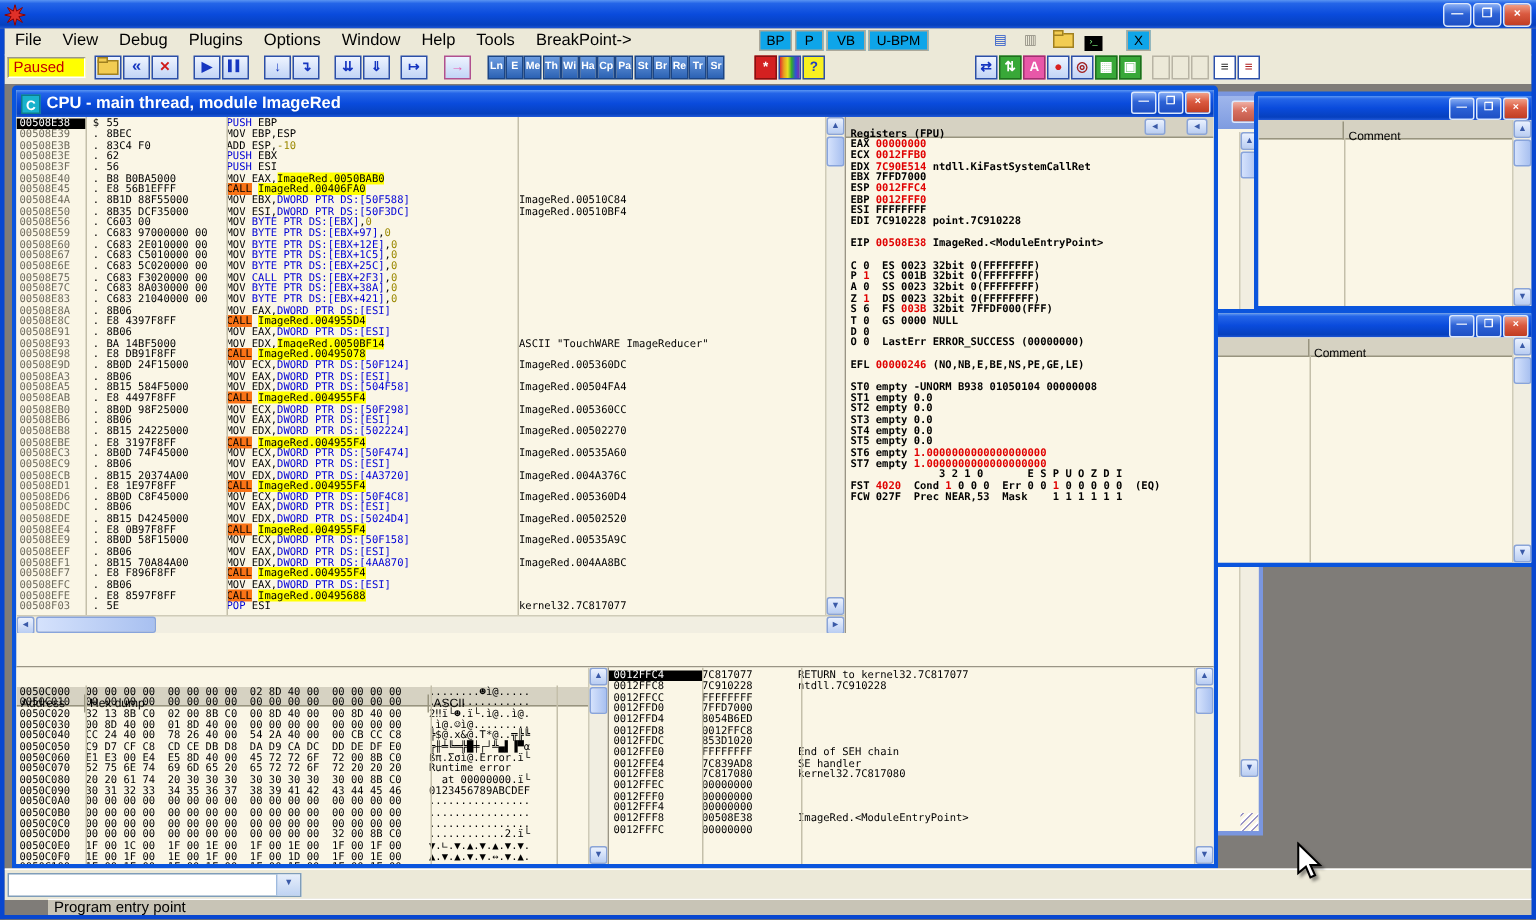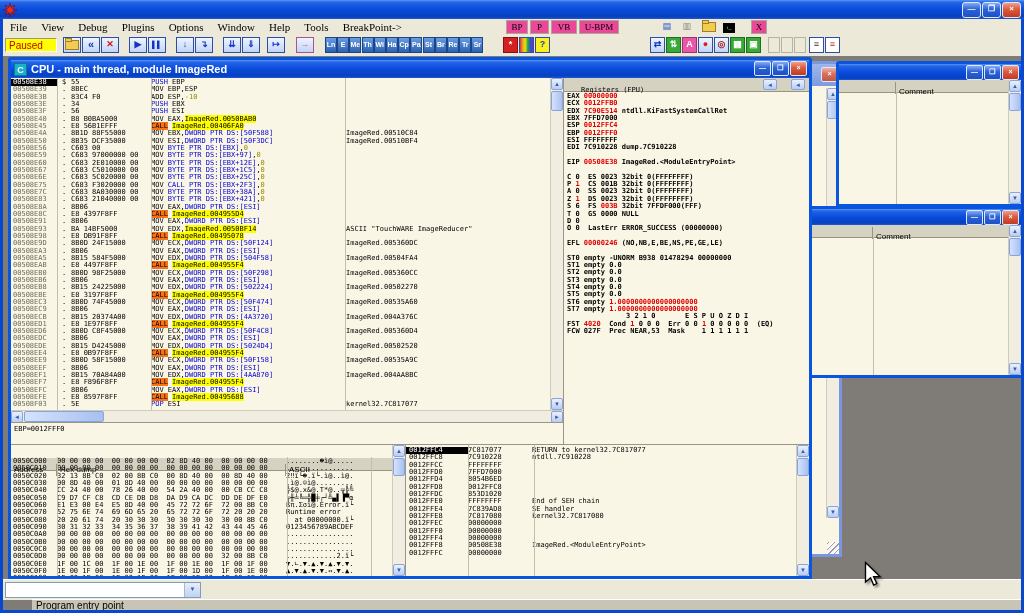--- a/index.html
+++ b/index.html
@@ -9,24 +9,24 @@
   
   .titlebar{position:absolute;left:0;top:0;width:1024px;height:19px;
     background:linear-gradient(180deg,#5A95F2 0%,#2465E8 12%,#0A4BDC 50%,#0640BE 88%,#2058D8 100%);
     display:flex;align-items:center;padding-left:3px;box-sizing:border-box;}
   .winbtns{position:absolute;right:3px;top:2px;display:flex;}
   .win-btn{width:17px;height:14px;margin-left:1px;border:1px solid #DCE8FC;border-radius:3px;
     background:linear-gradient(#86ACF4,#2C62D6 45%,#1E4FC4);color:#fff;font-size:8px;line-height:12px;
     text-align:center;font-weight:bold;}
   .win-btn.red{background:linear-gradient(#F0A088,#DA5A40 45%,#C03C22);}
   .menubar{position:absolute;left:3px;top:19px;width:1018px;height:17px;background:#ECE9D8;
-    border-bottom:1px solid #D8D4C4;font-size:11px;font-family:Liberation Serif, serif;}
+    border-bottom:1px solid #D8D4C4;font-size:11px;}
   .menu-item{display:inline-block;padding:2px 7px 0 7px;color:#000;}
   .pbtn{position:absolute;top:1px;height:14px;box-sizing:border-box;border:1px solid #ACA899;
-    background:#ec4899;font-size:9px;line-height:12px;text-align:center;color:#000;}
+    background:#0ea5e9;font-size:9px;line-height:12px;text-align:center;color:#000;}
   .pico{position:absolute;top:1px;width:16px;height:14px;text-align:center;font-size:9px;line-height:13px;}
   .toolbar{position:absolute;left:3px;top:36px;width:1018px;height:20px;background:#ECE9D8;}
   .paused{position:absolute;left:2px;top:2px;width:52px;height:14px;background:#FFFF00;color:#C40000;
     border:1px solid #9A968A;border-right-color:#fff;border-bottom-color:#fff;font-size:10px;line-height:13px;padding-left:3px;box-sizing:border-box;}
   .tico{position:absolute;top:1px;width:18px;height:16px;box-sizing:border-box;border:1px solid #2B4FA8;
     background:linear-gradient(#EEF4FF,#C2D4F6);color:#1535C0;font-weight:bold;font-size:9px;line-height:13px;text-align:center;}
   .lbtn{position:absolute;top:1px;width:12px;height:16px;box-sizing:border-box;border:1px solid #1B4585;
     background:linear-gradient(#6C9CE0,#2B62B4);color:#fff;font-weight:bold;font-size:7px;line-height:13px;text-align:center;}
   .edge{position:absolute;background:#0847D0;z-index:40;}
   
@@ -211,21 +211,21 @@
         <div class="sm-btn red">×</div>
       </div>
     </div>
     <div style="position:relative;width:798px;height:498px;background:#FAF6E6;">
 
       <div class="pane" style="left:0;top:0;width:552px;height:344px;border-right:1px solid #9A9586;">
         <div id="disasm-rows" style="position:absolute;left:0;top:1px;right:12px;">
             <div class="drow mono"><span class="c-addr selrow">00508E38</span><span class="c-pre">$</span><span class="c-bytes">55</span><span class="c-insn"><span class="tkb">PUSH</span><span class="tkk"> EBP</span></span><span class="c-cmt"></span></div>
             <div class="drow mono"><span class="c-addr">00508E39</span><span class="c-pre">.</span><span class="c-bytes">8BEC</span><span class="c-insn"><span class="tkk">MOV EBP,ESP</span></span><span class="c-cmt"></span></div>
             <div class="drow mono"><span class="c-addr">00508E3B</span><span class="c-pre">.</span><span class="c-bytes">83C4 F0</span><span class="c-insn"><span class="tkk">ADD ESP,</span><span class="tkn">-10</span></span><span class="c-cmt"></span></div>
-            <div class="drow mono"><span class="c-addr">00508E3E</span><span class="c-pre">.</span><span class="c-bytes">34</span><span class="c-insn"><span class="tkb">PUSH</span><span class="tkk"> EBX</span></span><span class="c-cmt"></span></div>
+            <div class="drow mono"><span class="c-addr">00508E3E</span><span class="c-pre">.</span><span class="c-bytes">62</span><span class="c-insn"><span class="tkb">PUSH</span><span class="tkk"> EBX</span></span><span class="c-cmt"></span></div>
             <div class="drow mono"><span class="c-addr">00508E3F</span><span class="c-pre">.</span><span class="c-bytes">56</span><span class="c-insn"><span class="tkb">PUSH</span><span class="tkk"> ESI</span></span><span class="c-cmt"></span></div>
             <div class="drow mono"><span class="c-addr">00508E40</span><span class="c-pre">.</span><span class="c-bytes">B8 B0BA5000</span><span class="c-insn"><span class="tkk">MOV EAX,</span><span class="tky">ImageRed.0050BAB0</span></span><span class="c-cmt"></span></div>
             <div class="drow mono"><span class="c-addr">00508E45</span><span class="c-pre">.</span><span class="c-bytes">E8 56B1EFFF</span><span class="c-insn"><span class="tkc">CALL</span><span class="tkk"> </span><span class="tky">ImageRed.00406FA0</span></span><span class="c-cmt"></span></div>
             <div class="drow mono"><span class="c-addr">00508E4A</span><span class="c-pre">.</span><span class="c-bytes">8B1D 88F55000</span><span class="c-insn"><span class="tkk">MOV EBX,</span><span class="tkb">DWORD PTR DS:[50F588]</span></span><span class="c-cmt">ImageRed.00510C84</span></div>
             <div class="drow mono"><span class="c-addr">00508E50</span><span class="c-pre">.</span><span class="c-bytes">8B35 DCF35000</span><span class="c-insn"><span class="tkk">MOV ESI,</span><span class="tkb">DWORD PTR DS:[50F3DC]</span></span><span class="c-cmt">ImageRed.00510BF4</span></div>
             <div class="drow mono"><span class="c-addr">00508E56</span><span class="c-pre">.</span><span class="c-bytes">C603 00</span><span class="c-insn"><span class="tkk">MOV </span><span class="tkb">BYTE PTR DS:[EBX]</span><span class="tkk">,</span><span class="tkn">0</span></span><span class="c-cmt"></span></div>
             <div class="drow mono"><span class="c-addr">00508E59</span><span class="c-pre">.</span><span class="c-bytes">C683 97000000 00</span><span class="c-insn"><span class="tkk">MOV </span><span class="tkb">BYTE PTR DS:[EBX+97]</span><span class="tkk">,</span><span class="tkn">0</span></span><span class="c-cmt"></span></div>
             <div class="drow mono"><span class="c-addr">00508E60</span><span class="c-pre">.</span><span class="c-bytes">C683 2E010000 00</span><span class="c-insn"><span class="tkk">MOV </span><span class="tkb">BYTE PTR DS:[EBX+12E]</span><span class="tkk">,</span><span class="tkn">0</span></span><span class="c-cmt"></span></div>
             <div class="drow mono"><span class="c-addr">00508E67</span><span class="c-pre">.</span><span class="c-bytes">C683 C5010000 00</span><span class="c-insn"><span class="tkk">MOV </span><span class="tkb">BYTE PTR DS:[EBX+1C5]</span><span class="tkk">,</span><span class="tkn">0</span></span><span class="c-cmt"></span></div>
             <div class="drow mono"><span class="c-addr">00508E6E</span><span class="c-pre">.</span><span class="c-bytes">C683 5C020000 00</span><span class="c-insn"><span class="tkk">MOV </span><span class="tkb">BYTE PTR DS:[EBX+25C]</span><span class="tkk">,</span><span class="tkn">0</span></span><span class="c-cmt"></span></div>
@@ -269,54 +269,51 @@
           <div class="sbt" style="left:0;top:13px;width:12px;height:20px;"></div>
           <div class="sbb" style="left:0;bottom:0;">▼</div>
         </div>
         <div class="hsb" style="left:0;bottom:0;width:552px;">
           <div class="sbb" style="left:0;top:0;">◄</div>
           <div class="sbt" style="left:13px;top:0;width:80px;height:11px;"></div>
           <div class="sbb" style="right:0;top:0;">►</div>
         </div>
       </div>
 
-      <div class="pane" style="left:0;top:344px;width:552px;height:22px;border-top:1px solid #9A9586;border-right:1px solid #9A9586;">
-        <div class="mono" style="padding:3px 0 0 3px;color:#000;">EBP=0012FFF0</div>
-      </div>
 
       <div class="pane" style="left:553px;top:0;width:245px;height:366px;">
         <div class="hdrbar" style="height:13px;position:relative;">
-          <span class="mono" style="font-weight:normal;padding-left:17px;line-height:13px;display:inline-block;">Registers (FPU)</span>
+          <span class="mono" style="font-weight:bold;padding-left:3px;line-height:13px;display:inline-block;">Registers (FPU)</span>
           <div class="sbb" style="right:32px;top:1px;width:14px;height:11px;">◄</div>
           <div class="sbb" style="right:4px;top:1px;width:14px;height:11px;">◄</div>
         </div>
         <div id="reg-lines" style="position:absolute;left:0;top:15px;right:0;">
             <div class="rline mono"><span class="tkk">EAX </span><span class="tkr">00000000</span></div>
             <div class="rline mono"><span class="tkk">ECX </span><span class="tkr">0012FFB0</span></div>
             <div class="rline mono"><span class="tkk">EDX </span><span class="tkr">7C90E514</span><span class="tkk"> ntdll.KiFastSystemCallRet</span></div>
             <div class="rline mono"><span class="tkk">EBX 7FFD7000</span></div>
             <div class="rline mono"><span class="tkk">ESP </span><span class="tkr">0012FFC4</span></div>
             <div class="rline mono"><span class="tkk">EBP </span><span class="tkr">0012FFF0</span></div>
             <div class="rline mono"><span class="tkk">ESI FFFFFFFF</span></div>
-            <div class="rline mono"><span class="tkk">EDI 7C910228 dump.7C910228</span></div>
+            <div class="rline mono"><span class="tkk">EDI 7C910228 point.7C910228</span></div>
             <div class="rline mono"></div>
             <div class="rline mono"><span class="tkk">EIP </span><span class="tkr">00508E38</span><span class="tkk"> ImageRed.&lt;ModuleEntryPoint&gt;</span></div>
             <div class="rline mono"></div>
             <div class="rline mono"><span class="tkk">C 0  ES 0023 32bit 0(FFFFFFFF)</span></div>
             <div class="rline mono"><span class="tkk">P </span><span class="tkr">1</span><span class="tkk">  CS 001B 32bit 0(FFFFFFFF)</span></div>
             <div class="rline mono"><span class="tkk">A 0  SS 0023 32bit 0(FFFFFFFF)</span></div>
             <div class="rline mono"><span class="tkk">Z </span><span class="tkr">1</span><span class="tkk">  DS 0023 32bit 0(FFFFFFFF)</span></div>
             <div class="rline mono"><span class="tkk">S 6  FS </span><span class="tkr">003B</span><span class="tkk"> 32bit 7FFDF000(FFF)</span></div>
             <div class="rline mono"><span class="tkk">T 0  GS 0000 NULL</span></div>
             <div class="rline mono"><span class="tkk">D 0</span></div>
             <div class="rline mono"><span class="tkk">O 0  LastErr ERROR_SUCCESS (00000000)</span></div>
             <div class="rline mono"></div>
             <div class="rline mono"><span class="tkk">EFL </span><span class="tkr">00000246</span><span class="tkk"> (NO,NB,E,BE,NS,PE,GE,LE)</span></div>
             <div class="rline mono"></div>
-            <div class="rline mono"><span class="tkk">ST0 empty -UNORM B938 01478294 00000000</span></div>
+            <div class="rline mono"><span class="tkk">ST0 empty -UNORM B938 01050104 00000008</span></div>
             <div class="rline mono"><span class="tkk">ST1 empty 0.0</span></div>
             <div class="rline mono"><span class="tkk">ST2 empty 0.0</span></div>
             <div class="rline mono"><span class="tkk">ST3 empty 0.0</span></div>
             <div class="rline mono"><span class="tkk">ST4 empty 0.0</span></div>
             <div class="rline mono"><span class="tkk">ST5 empty 0.0</span></div>
             <div class="rline mono"><span class="tkk">ST6 empty </span><span class="tkr">1.0000000000000000000</span></div>
             <div class="rline mono"><span class="tkk">ST7 empty </span><span class="tkr">1.0000000000000000000</span></div>
             <div class="rline mono"><span class="tkk">              3 2 1 0       E S P U O Z D I</span></div>
             <div class="rline mono"><span class="tkk">FST </span><span class="tkr">4020</span><span class="tkk">  Cond </span><span class="tkr">1</span><span class="tkk"> 0 0 0  Err 0 0 </span><span class="tkr">1</span><span class="tkk"> 0 0 0 0 0  (EQ)</span></div>
             <div class="rline mono"><span class="tkk">FCW 027F  Prec NEAR,53  Mask    1 1 1 1 1 1</span></div>

